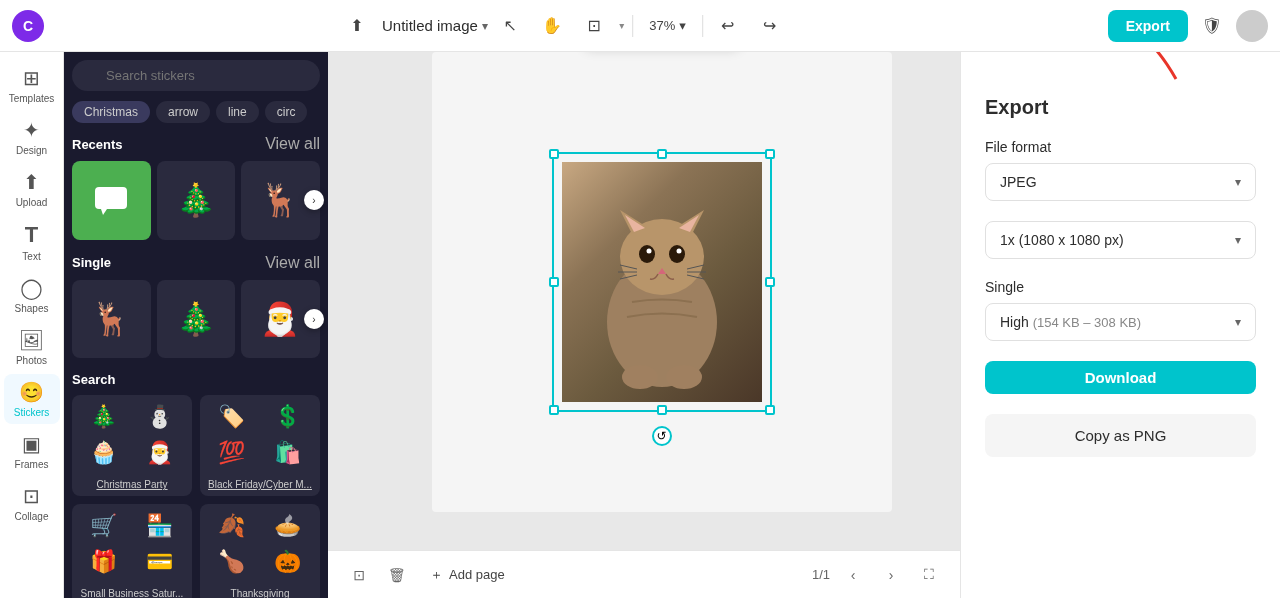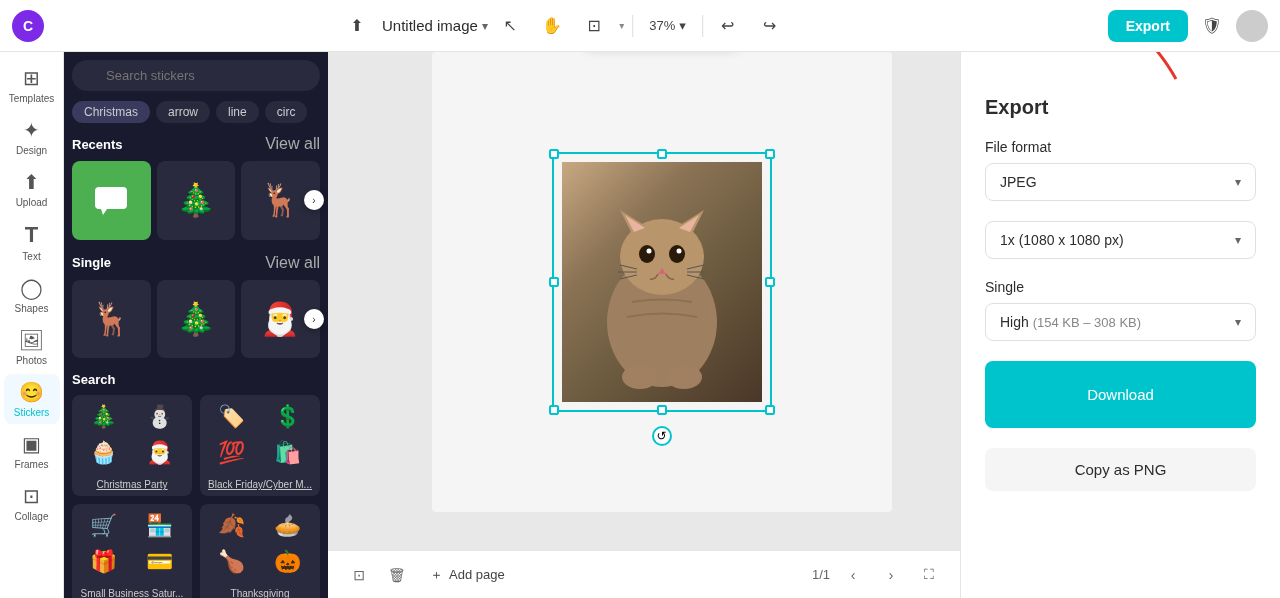--- a/index.html
+++ b/index.html
@@ -77,21 +77,21 @@
     .bottom-right { display: flex; align-items: center; gap: 8px; font-size: 13px; color: #666; }
 
     
     .export-panel { width: 320px; background: #fff; border-left: 1px solid #e5e5e5; padding: 24px; display: flex; flex-direction: column; gap: 20px; flex-shrink: 0; overflow-y: auto; }
     .export-title { font-size: 20px; font-weight: 700; color: #2d2d2d; }
     .field-group { display: flex; flex-direction: column; gap: 8px; }
     .field-label { font-size: 14px; font-weight: 500; color: #2d2d2d; }
     .select-box { border: 1px solid #e0e0e0; border-radius: 8px; padding: 10px 14px; display: flex; justify-content: space-between; align-items: center; cursor: pointer; font-size: 14px; color: #2d2d2d; background: #fff; }
     .select-chevron { color: #666; font-size: 12px; }
     .quality-note { font-size: 13px; color: #888; }
-    .download-btn { background: #00c4cc; color: white; border: none; border-radius: 8px; padding: 25px; font-size: 15px; font-weight: 400; cursor: pointer; text-align: center; }
+    .download-btn { background: #00c4cc; color: white; border: none; border-radius: 8px; padding: 8px; font-size: 15px; font-weight: 700; cursor: pointer; text-align: center; }
     .copy-png-btn { background: #f5f5f5; color: #2d2d2d; border: none; border-radius: 8px; padding: 13px; font-size: 15px; font-weight: 500; cursor: pointer; text-align: center; }
   </style>
 </head>
 <body>
 
 <div class="topbar">
   <div class="topbar-left">
     <div class="canva-logo">C</div>
   </div>
   <div style="position:absolute; left:340px; display:flex; align-items:center; gap:8px;">

